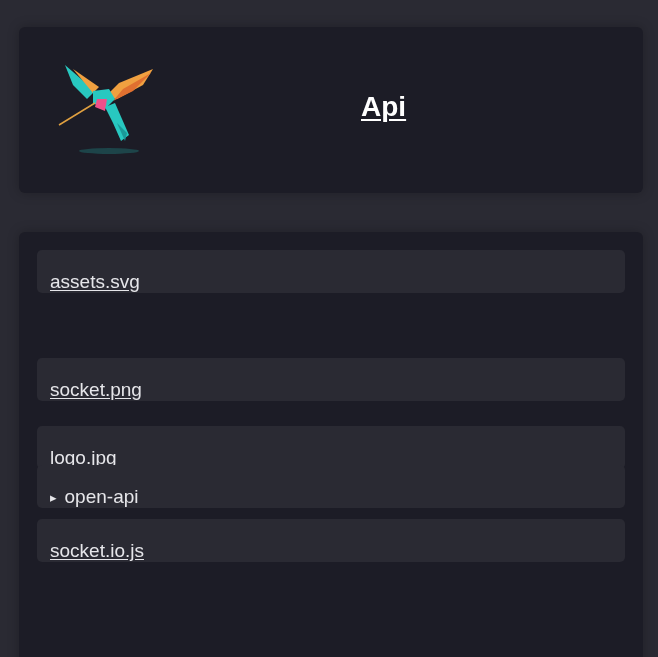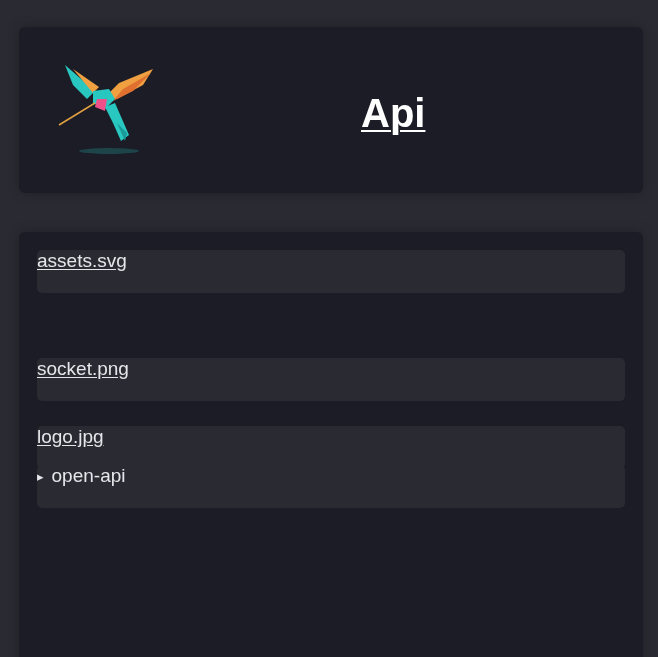--- a/index.html
+++ b/index.html
@@ -12,30 +12,30 @@
   }
   .card {
     position:absolute; left:19px; width:624px;
     background:#1c1c26; border-radius:6px;
     box-shadow:0 0 12px rgba(0,0,0,0.25);
   }
   .header { top:27px; height:166px; }
   .logo { position:absolute; left:24px; top:36px; width:112px; height:98px; }
   .title {
     position:absolute; left:342px; top:64px;
-    font-size:40px; font-weight:bold; color:#ffffff;
+    font-size:28px; font-weight:bold; color:#ffffff;
     text-decoration:underline; text-underline-offset:3px; text-decoration-thickness:2px;
     cursor:pointer;
   }
   .list { top:232px; height:440px; }
   .item {
     position:absolute; left:18px; width:588px; height:43px;
     background:#2a2a33; border-radius:5px;
-    box-sizing:border-box; 
-    display:flex; align-items:flex-start;
+    box-sizing:border-box; padding-left:13px;
+    display:flex; align-items:flex-end;
     font-size:19px;
   }
   .item a { color:#e6e6ea; text-decoration:underline; text-underline-offset:2px; cursor:pointer; }
   .item .folder { color:#e6e6ea; cursor:pointer; display:flex; align-items:center; }
   .tri { font-size:13px; margin-right:8px; }
 </style>
 </head>
 <body>
 
 <div class="card header">
@@ -63,13 +63,16 @@
   </div>
   <div class="item" style="top:194px">
     <a>logo.jpg</a>
   </div>
   <div class="item" style="top:233px">
     <span class="folder">
       <span class="tri">▸</span>
       <span>open-api</span>
     </span>
   </div>
+  <div class="item" style="top:287px">
+    <a>socket.io.js</a>
+  </div>
 </div>
 
 </body></html>

